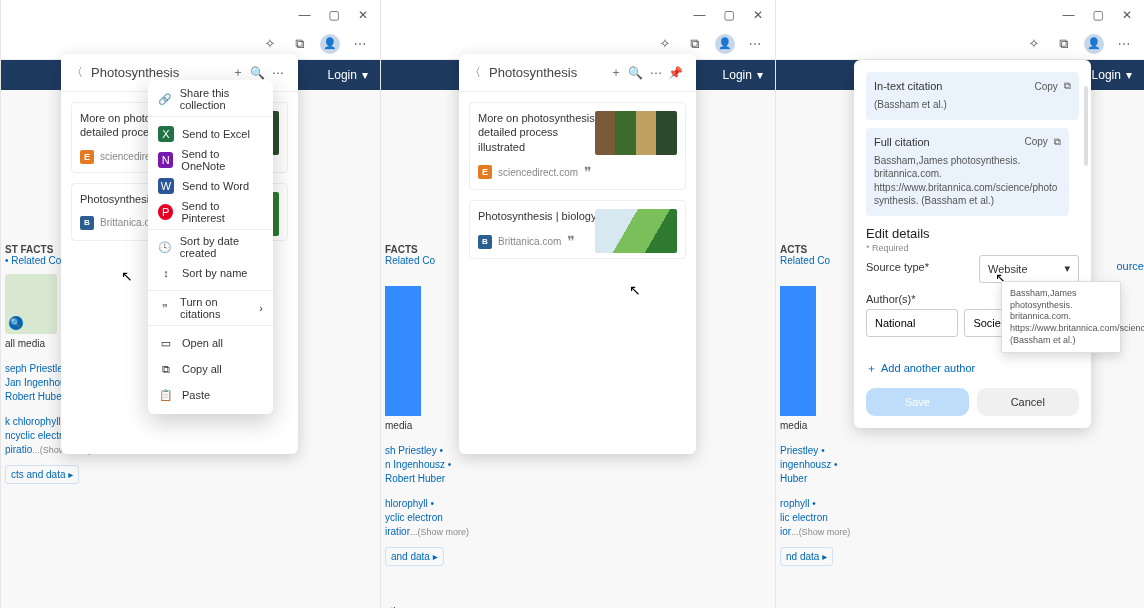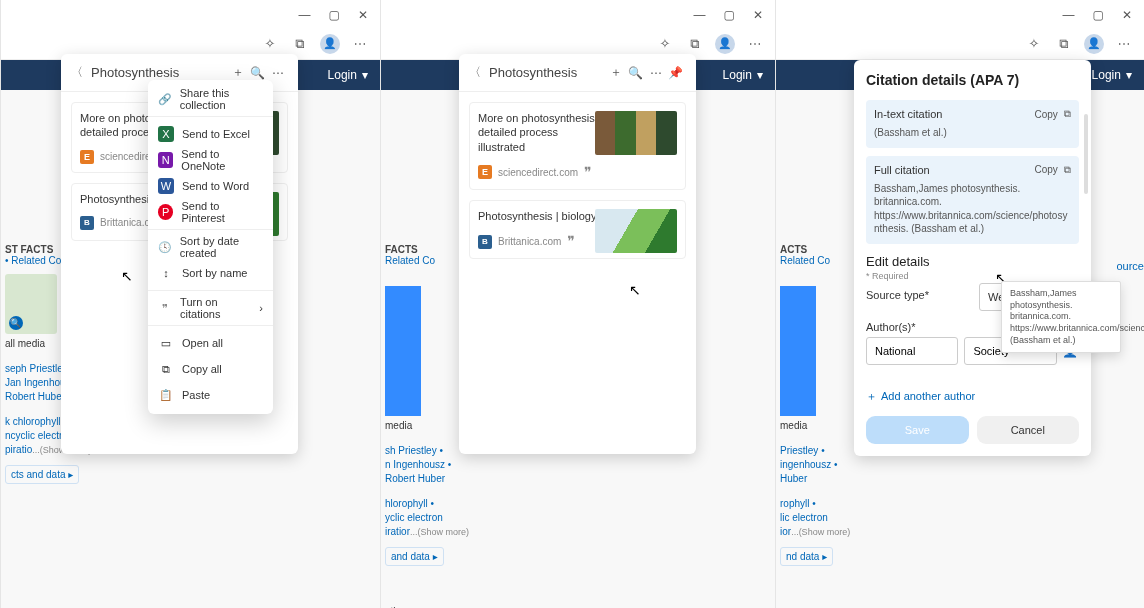--- a/index.html
+++ b/index.html
@@ -302,32 +302,31 @@
      <a><span>rophyll</span> •</a>
      <a>lic electron</a>
      <a><span>ior</span><span class="more">...(Show more)</span></a>
    </div>
    <span class="btn">nd data ▸</span>
  </div>
 
  <div style="position:absolute;right:0;top:260px;font-size:11px;color:#0067b8;">ource</div>
 
  <div class="cit-panel" style="left:78px;top:60px;">
-   <h3>Citation details (APA 7)</h3>
    <div style="position:relative;padding-right:12px;">
      <div class="scrollbar"></div>
      <div class="cit-box" style="margin-right:0;">
        <div class="lbl">In-text citation</div>
        <div class="copy">
             <span>Copy</span> 
             <span>⧉</span>
           </div>
        <div class="body">(Bassham et al.)</div>
      </div>
-     <div class="cit-box" style="margin-right:0;">
+     <div class="cit-box" style="margin-right:10px;">
        <div class="lbl">Full citation</div>
        <div class="copy">
             <span>Copy</span> 
             <span>⧉</span>
           </div>
        <div class="body">Bassham,James photosynthesis. britannica.com. https://www.britannica.com/science/photosynthesis. (Bassham et al.)</div>
      </div>
    </div>
    <div style="padding-right:12px;">
    <div class="edit-h">Edit details</div>

